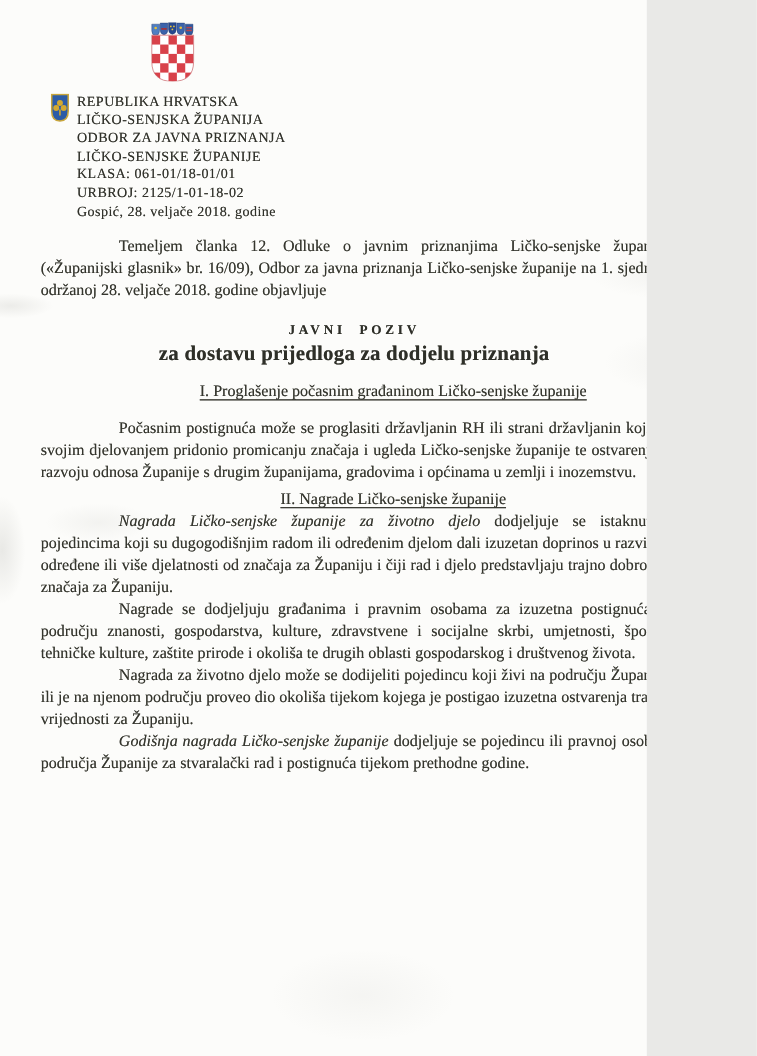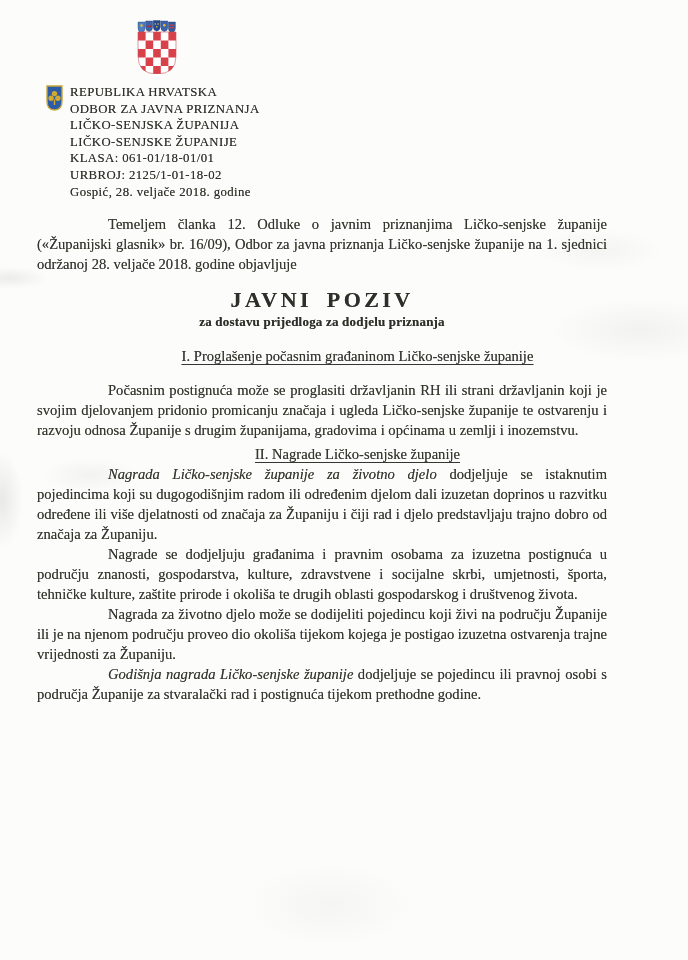--- a/index.html
+++ b/index.html
@@ -2,21 +2,21 @@
 <html lang="hr"><head>
 <meta charset="utf-8">
 <style>
   html,body{margin:0;padding:0;}
   body{
     width:688px;height:960px;
     background:#e9e9e7;
     font-family:"Liberation Serif", serif;
   }
   .page{
-    position:relative;width:688px;height:960px;overflow:hidden;
+    position:relative;width:588px;height:960px;overflow:hidden;
     background:
       radial-gradient(ellipse 55px 16px at 10px 278px, rgba(120,120,110,.12), transparent 70%),
       radial-gradient(ellipse 30px 70px at 2px 500px, rgba(115,115,105,.14), transparent 70%),
       radial-gradient(ellipse 130px 45px at 640px 330px, rgba(150,150,140,.10), transparent 70%),
       radial-gradient(ellipse 90px 30px at 600px 250px, rgba(150,150,140,.08), transparent 70%),
       radial-gradient(ellipse 120px 60px at 330px 905px, rgba(150,150,142,.07), transparent 70%),
       radial-gradient(ellipse 70px 25px at 90px 475px, rgba(130,130,120,.08), transparent 70%),
       #fcfcfa;
     color:#35362e;
     font-family:Liberation Serif, serif;
@@ -31,22 +31,22 @@
   .letterhead{ position:absolute; left:70px; top:84px; width:320px;
     font-size:12.8px; line-height:16.6px; letter-spacing:.4px; color:#30312a; }
   .emblem{ position:absolute; left:-24px; top:1px; width:17px; height:26px; }
   .emblem svg{ display:block; width:100%; height:100%; }
 
   
   .content{ position:absolute; left:37px; top:214px; width:570px;
     font-size:14.6px; line-height:20px; text-align:justify; color:#35362e; }
   .content p{ margin:0; text-indent:71px; }
   .title-block{ margin:15px 0 13px 0; text-align:center; line-height:22px; font-weight:bold; color:#2e2f28; }
-  .title-main{ font-size:22px; letter-spacing:3.4px; word-spacing:6px; }
-  .title-sub{ font-size:13px; letter-spacing:.2px; }
+  .title-main{ font-size:12px; letter-spacing:3.4px; word-spacing:6px; }
+  .title-sub{ font-size:19px; letter-spacing:.2px; }
   .sec-heading{ margin:10px 0 14px 71px; text-align:center; }
   .sec-heading.second{ margin-top:4px; margin-bottom:0; }
   .sec-heading .u{ text-decoration:underline; text-underline-offset:2.5px; text-decoration-thickness:1px; }
   .lead-i{ font-style:italic; }
 </style>
 </head>
 <body>
 
 <div class="page">
 
@@ -96,22 +96,22 @@
     <div class="emblem">
       <svg viewBox="0 0 17 26" xmlns="http://www.w3.org/2000/svg">
         <path d="M1,1 H16 V16 Q16,25 8.5,25 Q1,25 1,16 Z" fill="#2d5ca6" stroke="#c9a63b" stroke-width="1.4"></path>
         <circle cx="8.5" cy="8.6" r="2.7" fill="#d4a92f"></circle>
         <circle cx="5.1" cy="13.2" r="2.7" fill="#d4a92f"></circle>
         <circle cx="11.9" cy="13.2" r="2.7" fill="#d4a92f"></circle>
         <rect x="7.8" y="14.5" width="1.4" height="5.5" fill="#d4a92f"></rect>
       </svg>
     </div>
     <div>REPUBLIKA HRVATSKA</div>
+    <div>LIČKO-SENJSKA ŽUPANIJA</div>
     <div>ODBOR ZA JAVNA PRIZNANJA</div>
-    <div>LIČKO-SENJSKA ŽUPANIJA</div>
     <div>LIČKO-SENJSKE ŽUPANIJE</div>
     <div>KLASA: 061-01/18-01/01</div>
     <div>URBROJ: 2125/1-01-18-02</div>
     <div>Gospić, 28. veljače 2018. godine</div>
   </div>
 
   <div class="content ink">
 
     <p>Temeljem članka 12. Odluke o javnim priznanjima Ličko-senjske županije («Županijski glasnik» br. 16/09), Odbor za javna priznanja Ličko-senjske županije na 1. sjednici održanoj 28. veljače 2018. godine objavljuje</p>
 

